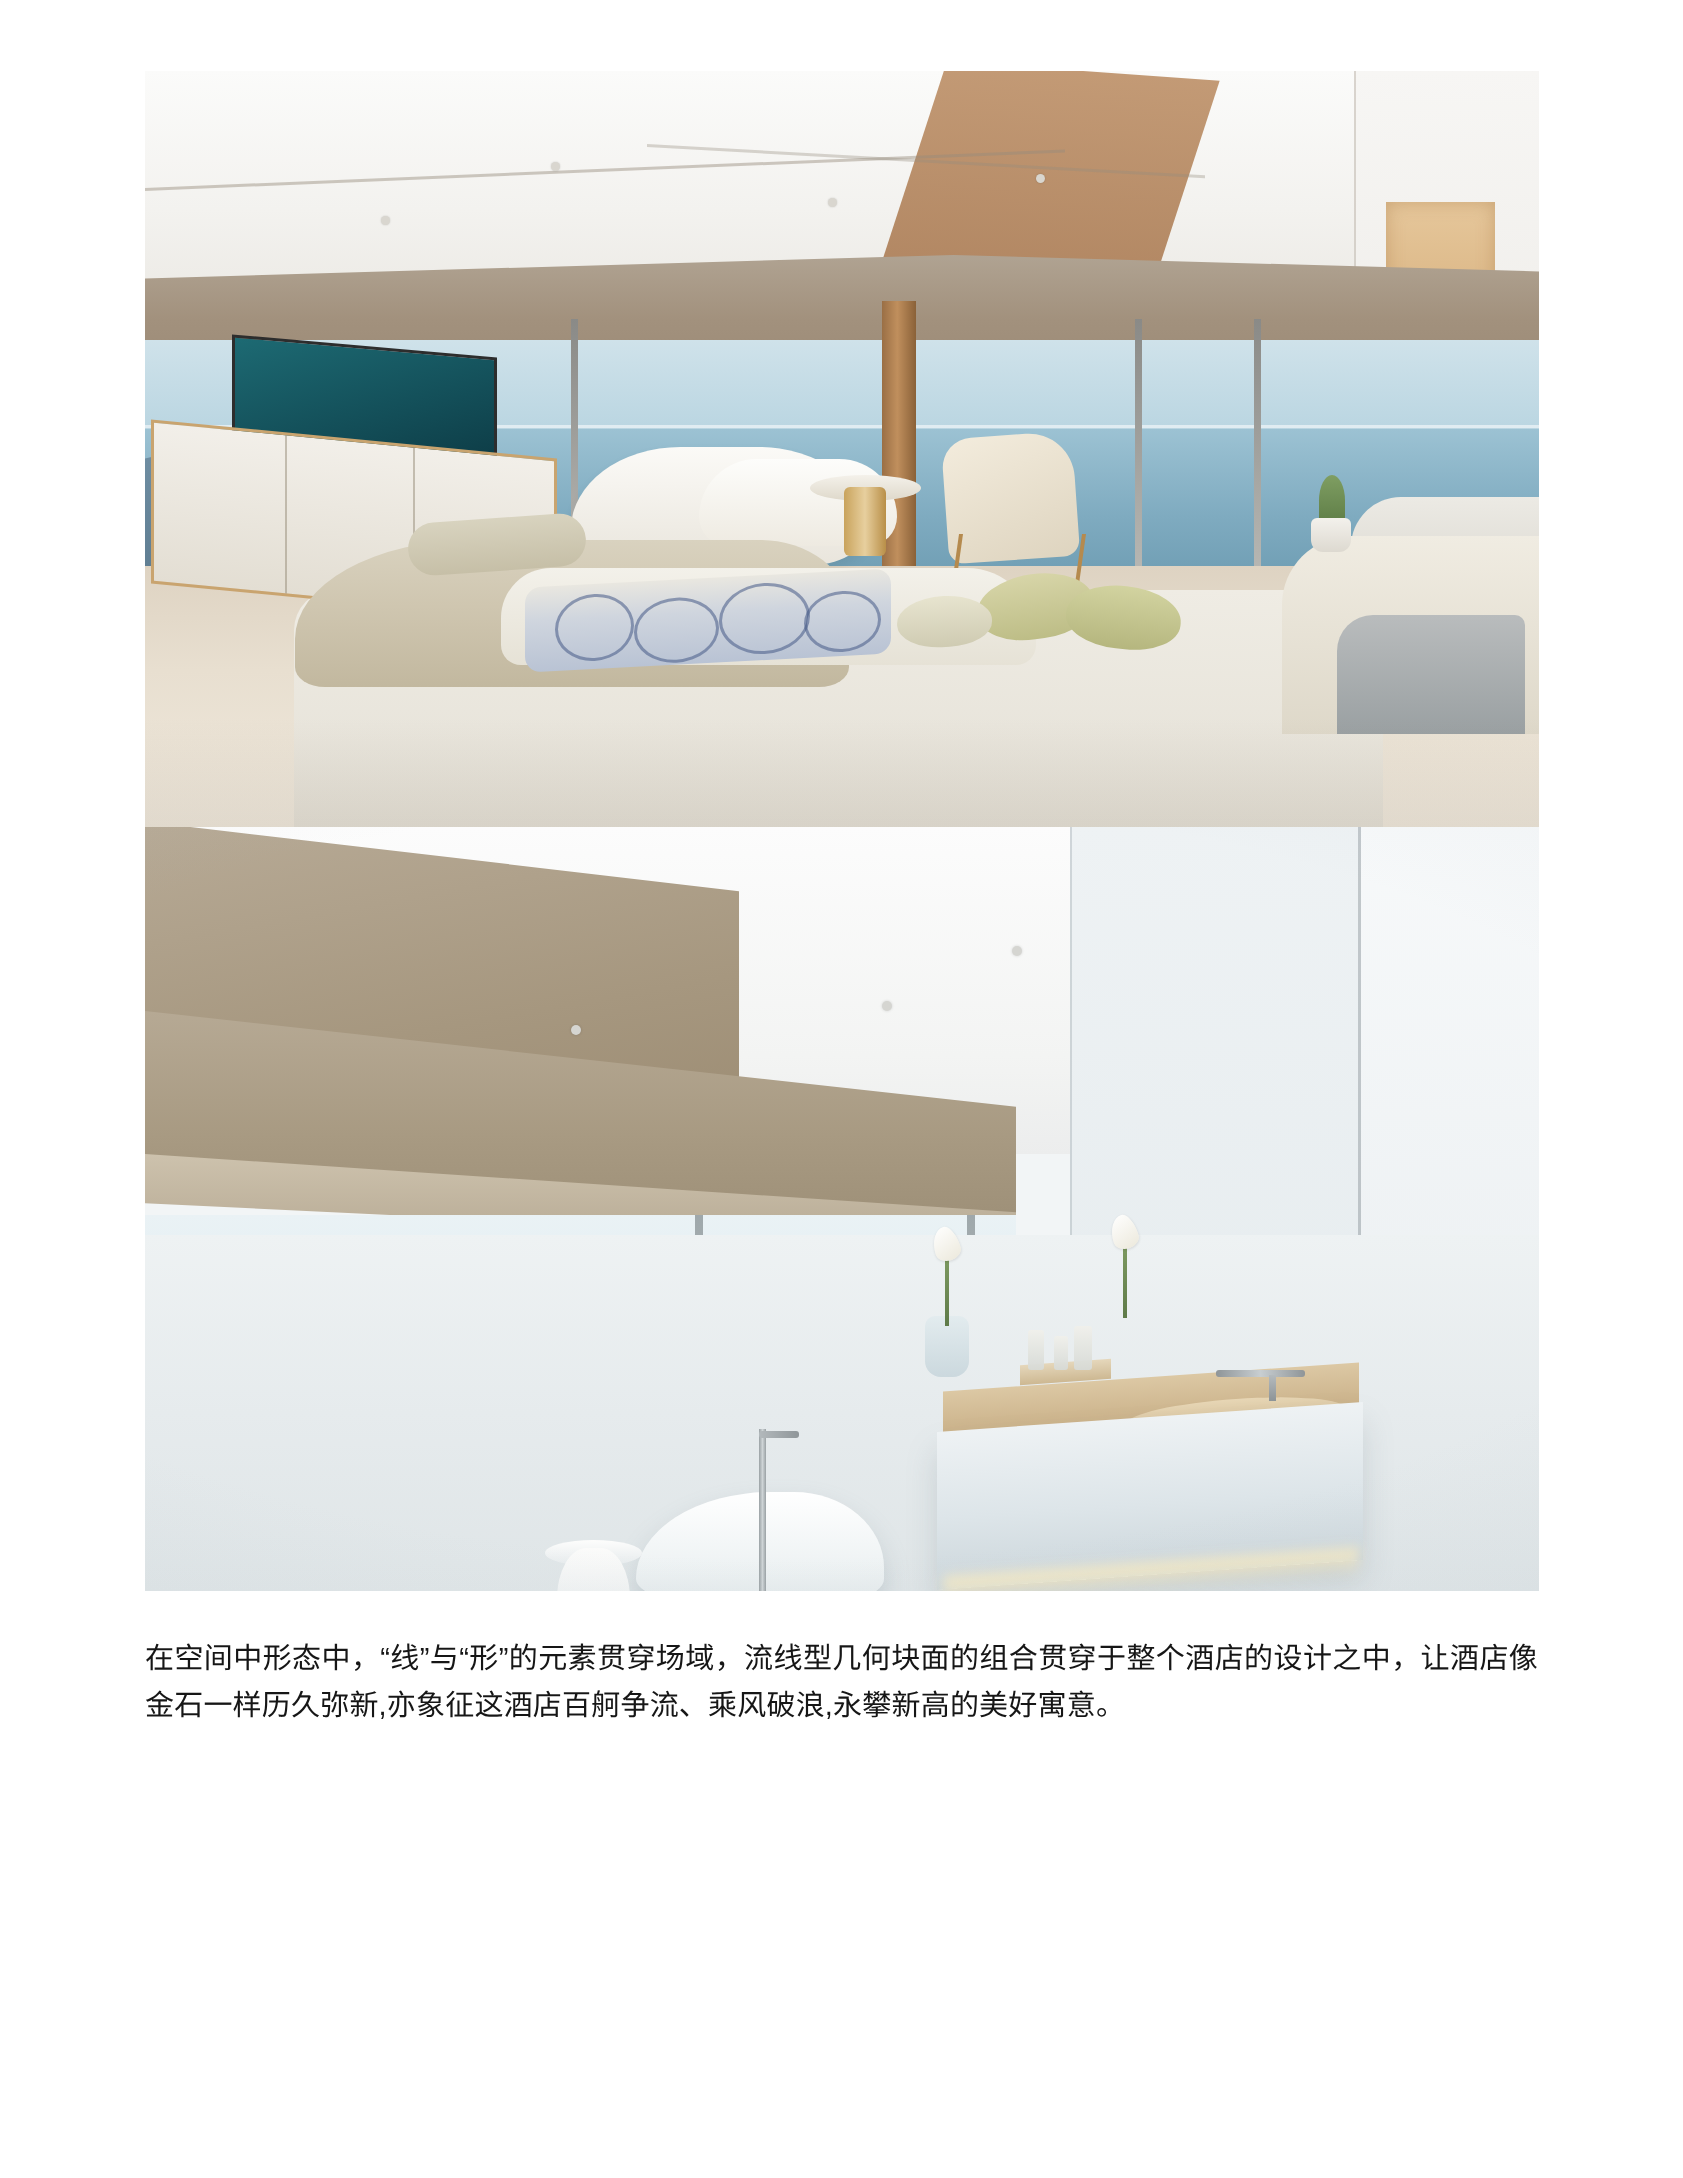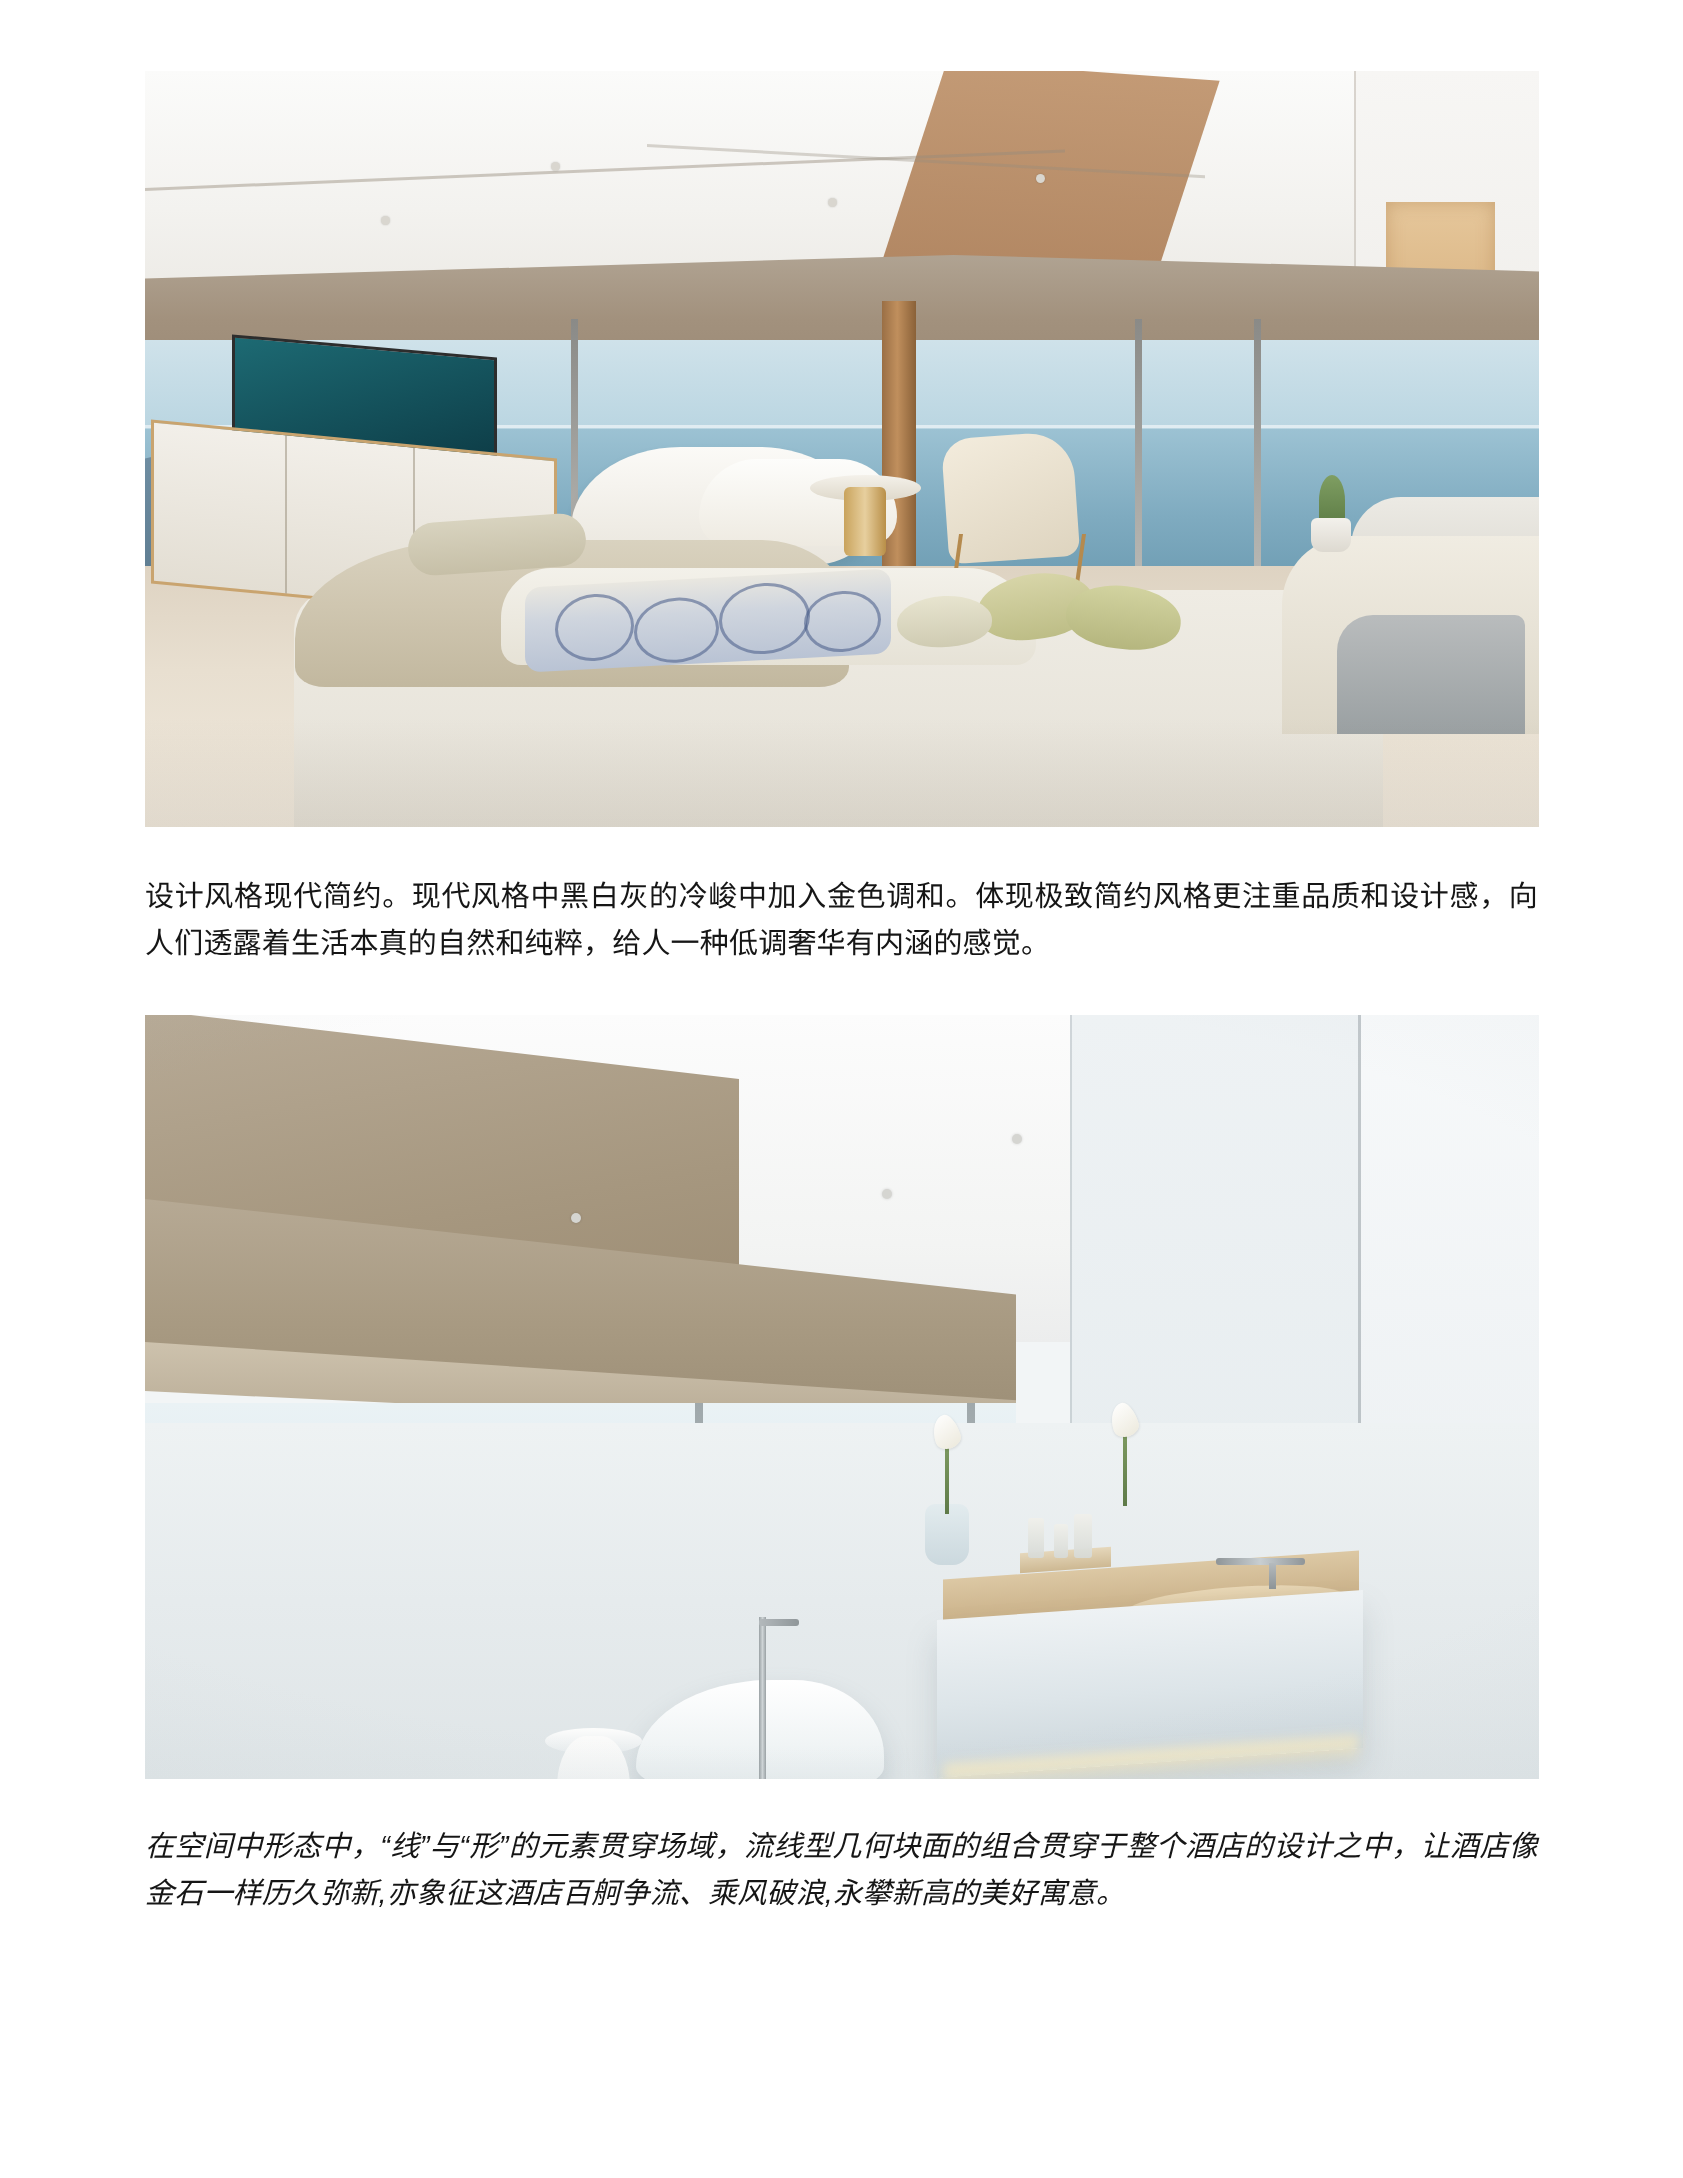--- a/index.html
+++ b/index.html
@@ -36,21 +36,21 @@
   .figure-caption {
     font-size: 29px;
     line-height: 1.62;
     letter-spacing: 0.2px;
     color: #161616;
     margin: 36px 0 40px 0;
     text-align: justify;
     text-justify: inter-ideograph;
   }
   .figure-caption.first { margin-top: 46px; margin-bottom: 48px; }
-  .figure-caption.second { margin-top: 44px; font-style: italic; }
+  .figure-caption.second { margin-top: 44px; }
 
   
   .s1 { position: absolute; inset: 0; }
   .s1-ceiling {
     position: absolute; left: 0; top: 0; width: 100%; height: 230px;
     background: linear-gradient(180deg,#fbfbfa 0%,#f3f2ef 60%,#eceae5 100%);
   }
   .s1-ceiling-line1 {
     position: absolute; left: 0; top: 117px; width: 66%; height: 3px;
     background: rgba(150,140,125,.45);
@@ -463,21 +463,20 @@
         <div class="s1-blanketR"></div>
       </div>
 
       <div class="s1-plant"></div>
       <div class="s1-pot"></div>
 
       <div class="s1-shadow"></div>
     </div>
   </div>
 
-  <p class="figure-caption first">设计风格现代简约。现代风格中黑白灰的冷峻中加入金色调和。体现极致简约风格更注重品质和设计感，向人们透露着生活本真的自然和纯粹，给人一种低调奢华有内涵的感觉。</p>
 
   <div class="figure two">
     <div class="s2">
       <div class="s2-ceiling"></div>
       <div class="s2-beam"></div>
 
       <div class="s2-dot" style="left:426px;top:198px;"></div>
       <div class="s2-dot" style="left:606px;top:257px;"></div>
       <div class="s2-dot" style="left:737px;top:174px;"></div>
       <div class="s2-dot" style="left:867px;top:119px;"></div>

